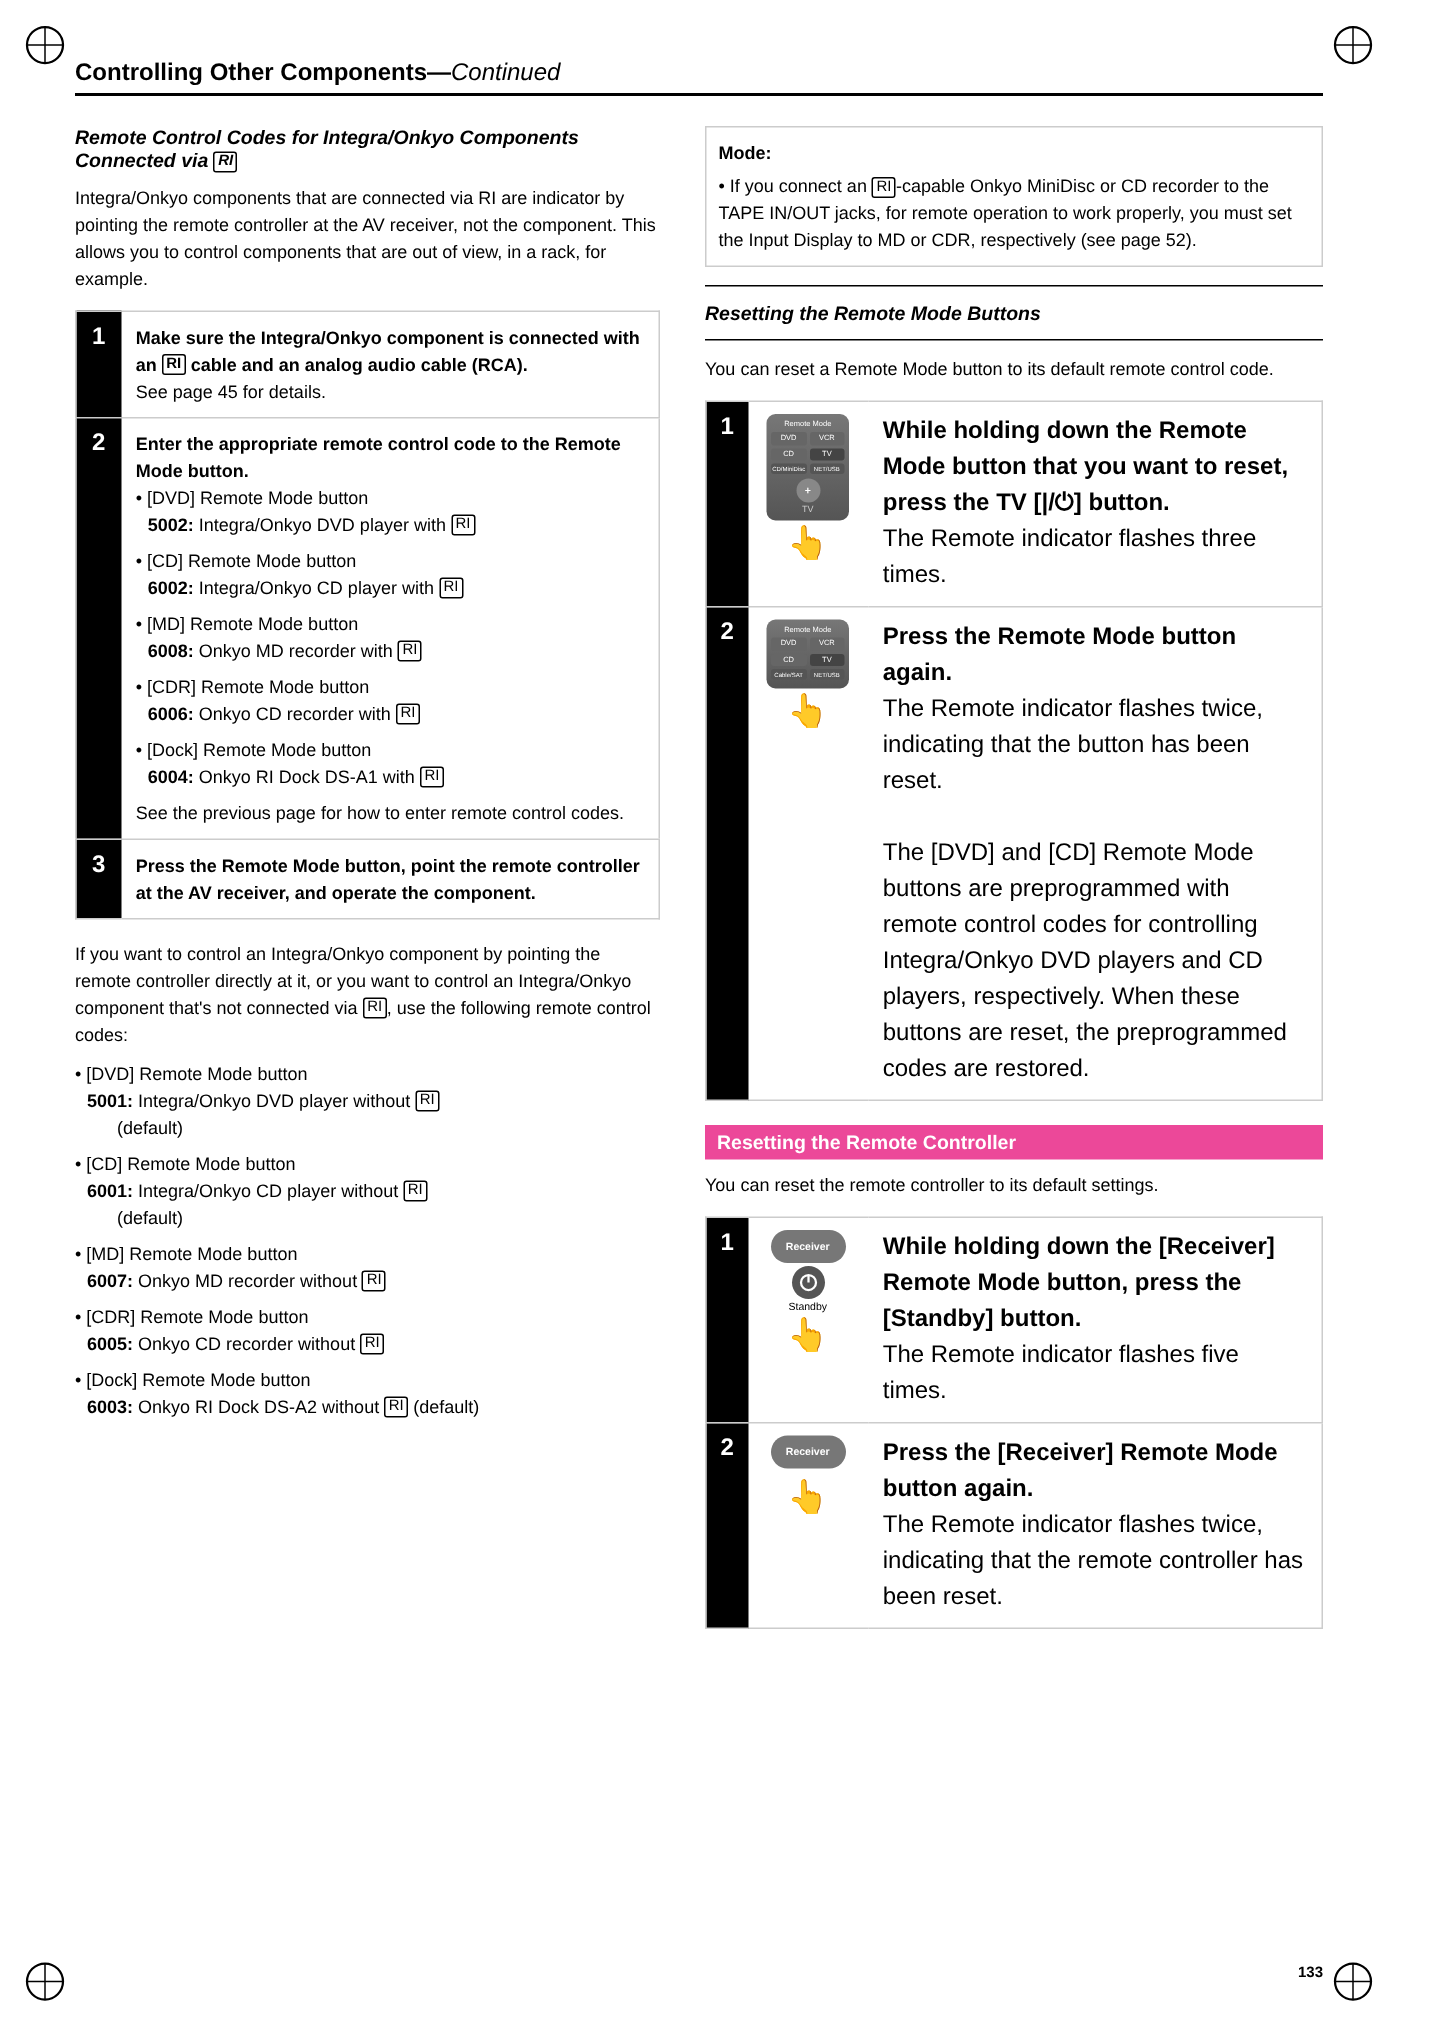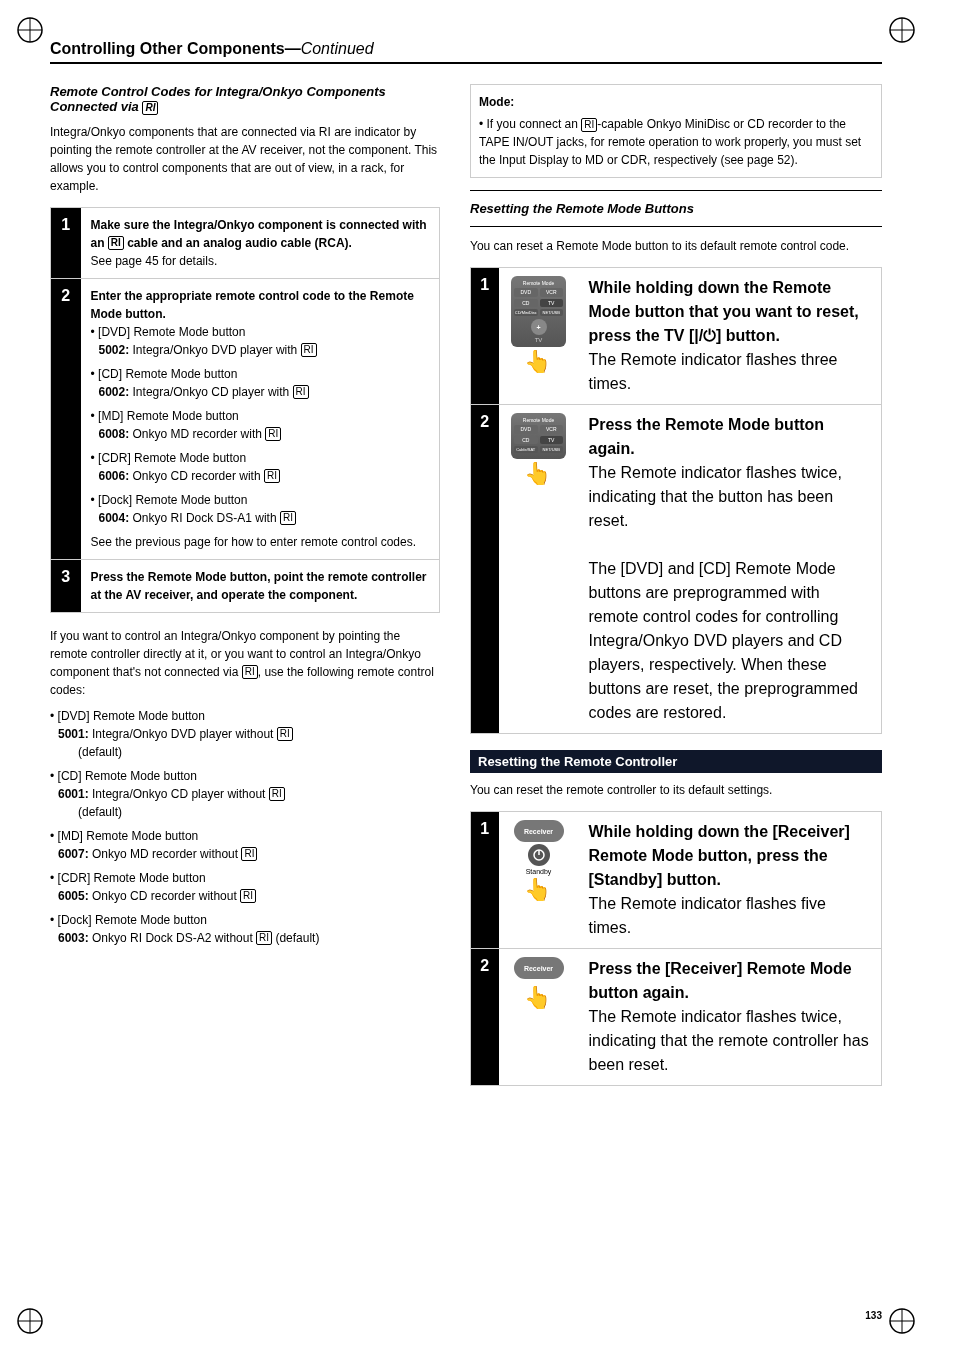--- a/index.html
+++ b/index.html
@@ -61,21 +61,21 @@
     }
 
     
     .section-heading {
       font-size: 13px;
       font-weight: bold;
       font-style: italic;
       margin-bottom: 8px;
     }
     .section-heading-box {
-      background: #0f172a;
+      background: #ec4899;
       color: #fff;
       font-size: 13px;
       font-weight: bold;
       padding: 4px 8px;
       margin-bottom: 8px;
     }
 
     
     .intro-text {
       font-size: 12px;

